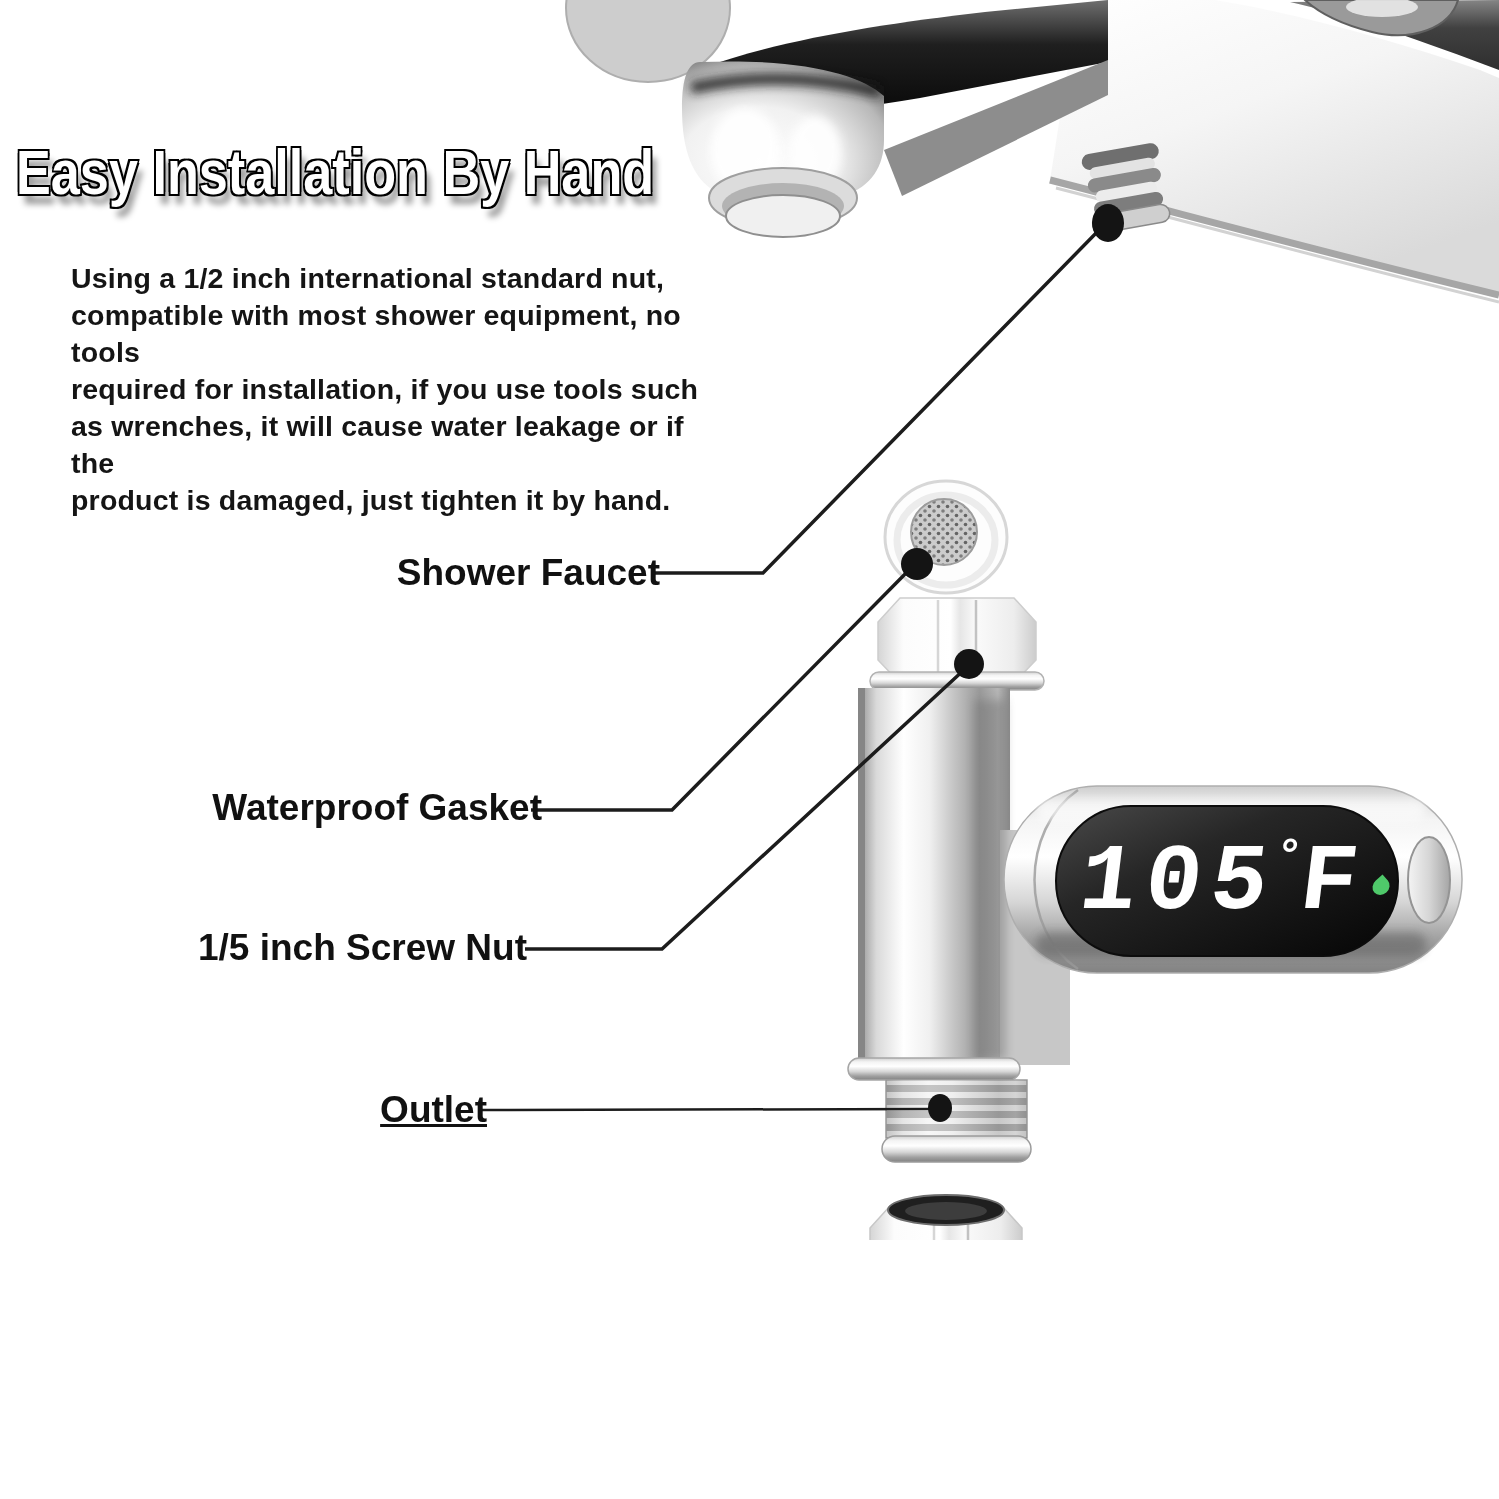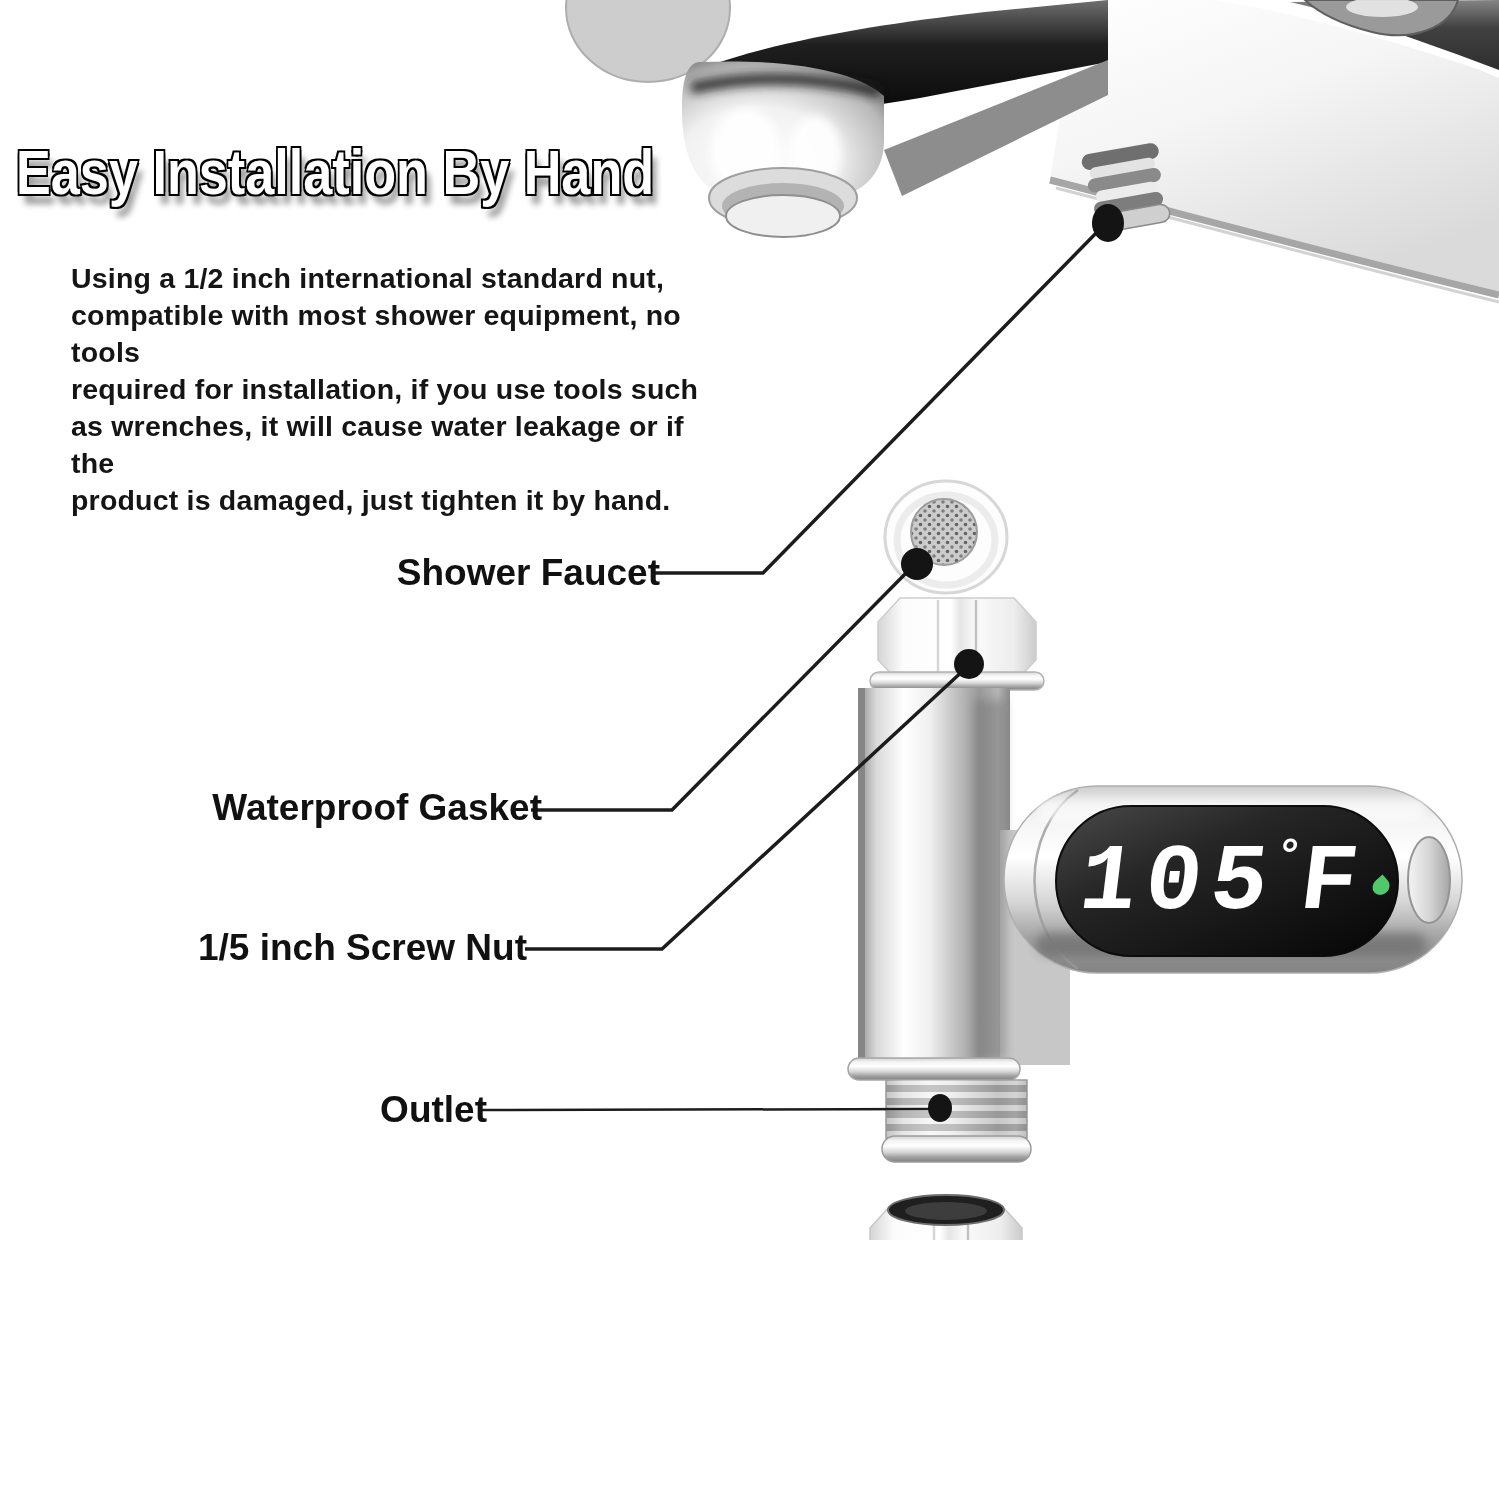--- a/index.html
+++ b/index.html
@@ -22,21 +22,21 @@
     font-size:28.5px;line-height:37px;font-weight:bold;color:#151515;
     white-space:pre-line;letter-spacing:0.2px;margin-left:31px;
   }
   .callout-label{
     position:absolute;font-size:37px;font-weight:bold;color:#111111;
     white-space:nowrap;line-height:44px;text-align:right;
   }
   .lbl-faucet{right:863px;top:551px;}
   .lbl-gasket{right:981px;top:786px;}
   .lbl-nut{right:996px;top:926px;}
-  .lbl-outlet{right:1036px;top:1088px;}
+  .lbl-outlet{right:1036px;top:1088px;text-decoration:underline;}
   .lbl-hose{right:1017px;top:1326px;}
 
   .display-overlay{
     position:absolute;left:1075px;top:818px;width:320px;height:130px;
     display:flex;align-items:center;justify-content:center;
     transform:skewX(-7deg);
     color:#ffffff;font-family:"Liberation Mono",monospace;font-weight:bold;
   }
   .seg-value{font-size:94px;letter-spacing:9px;}
   .seg-degree{font-size:44px;position:relative;top:-26px;margin-left:-4px;}

